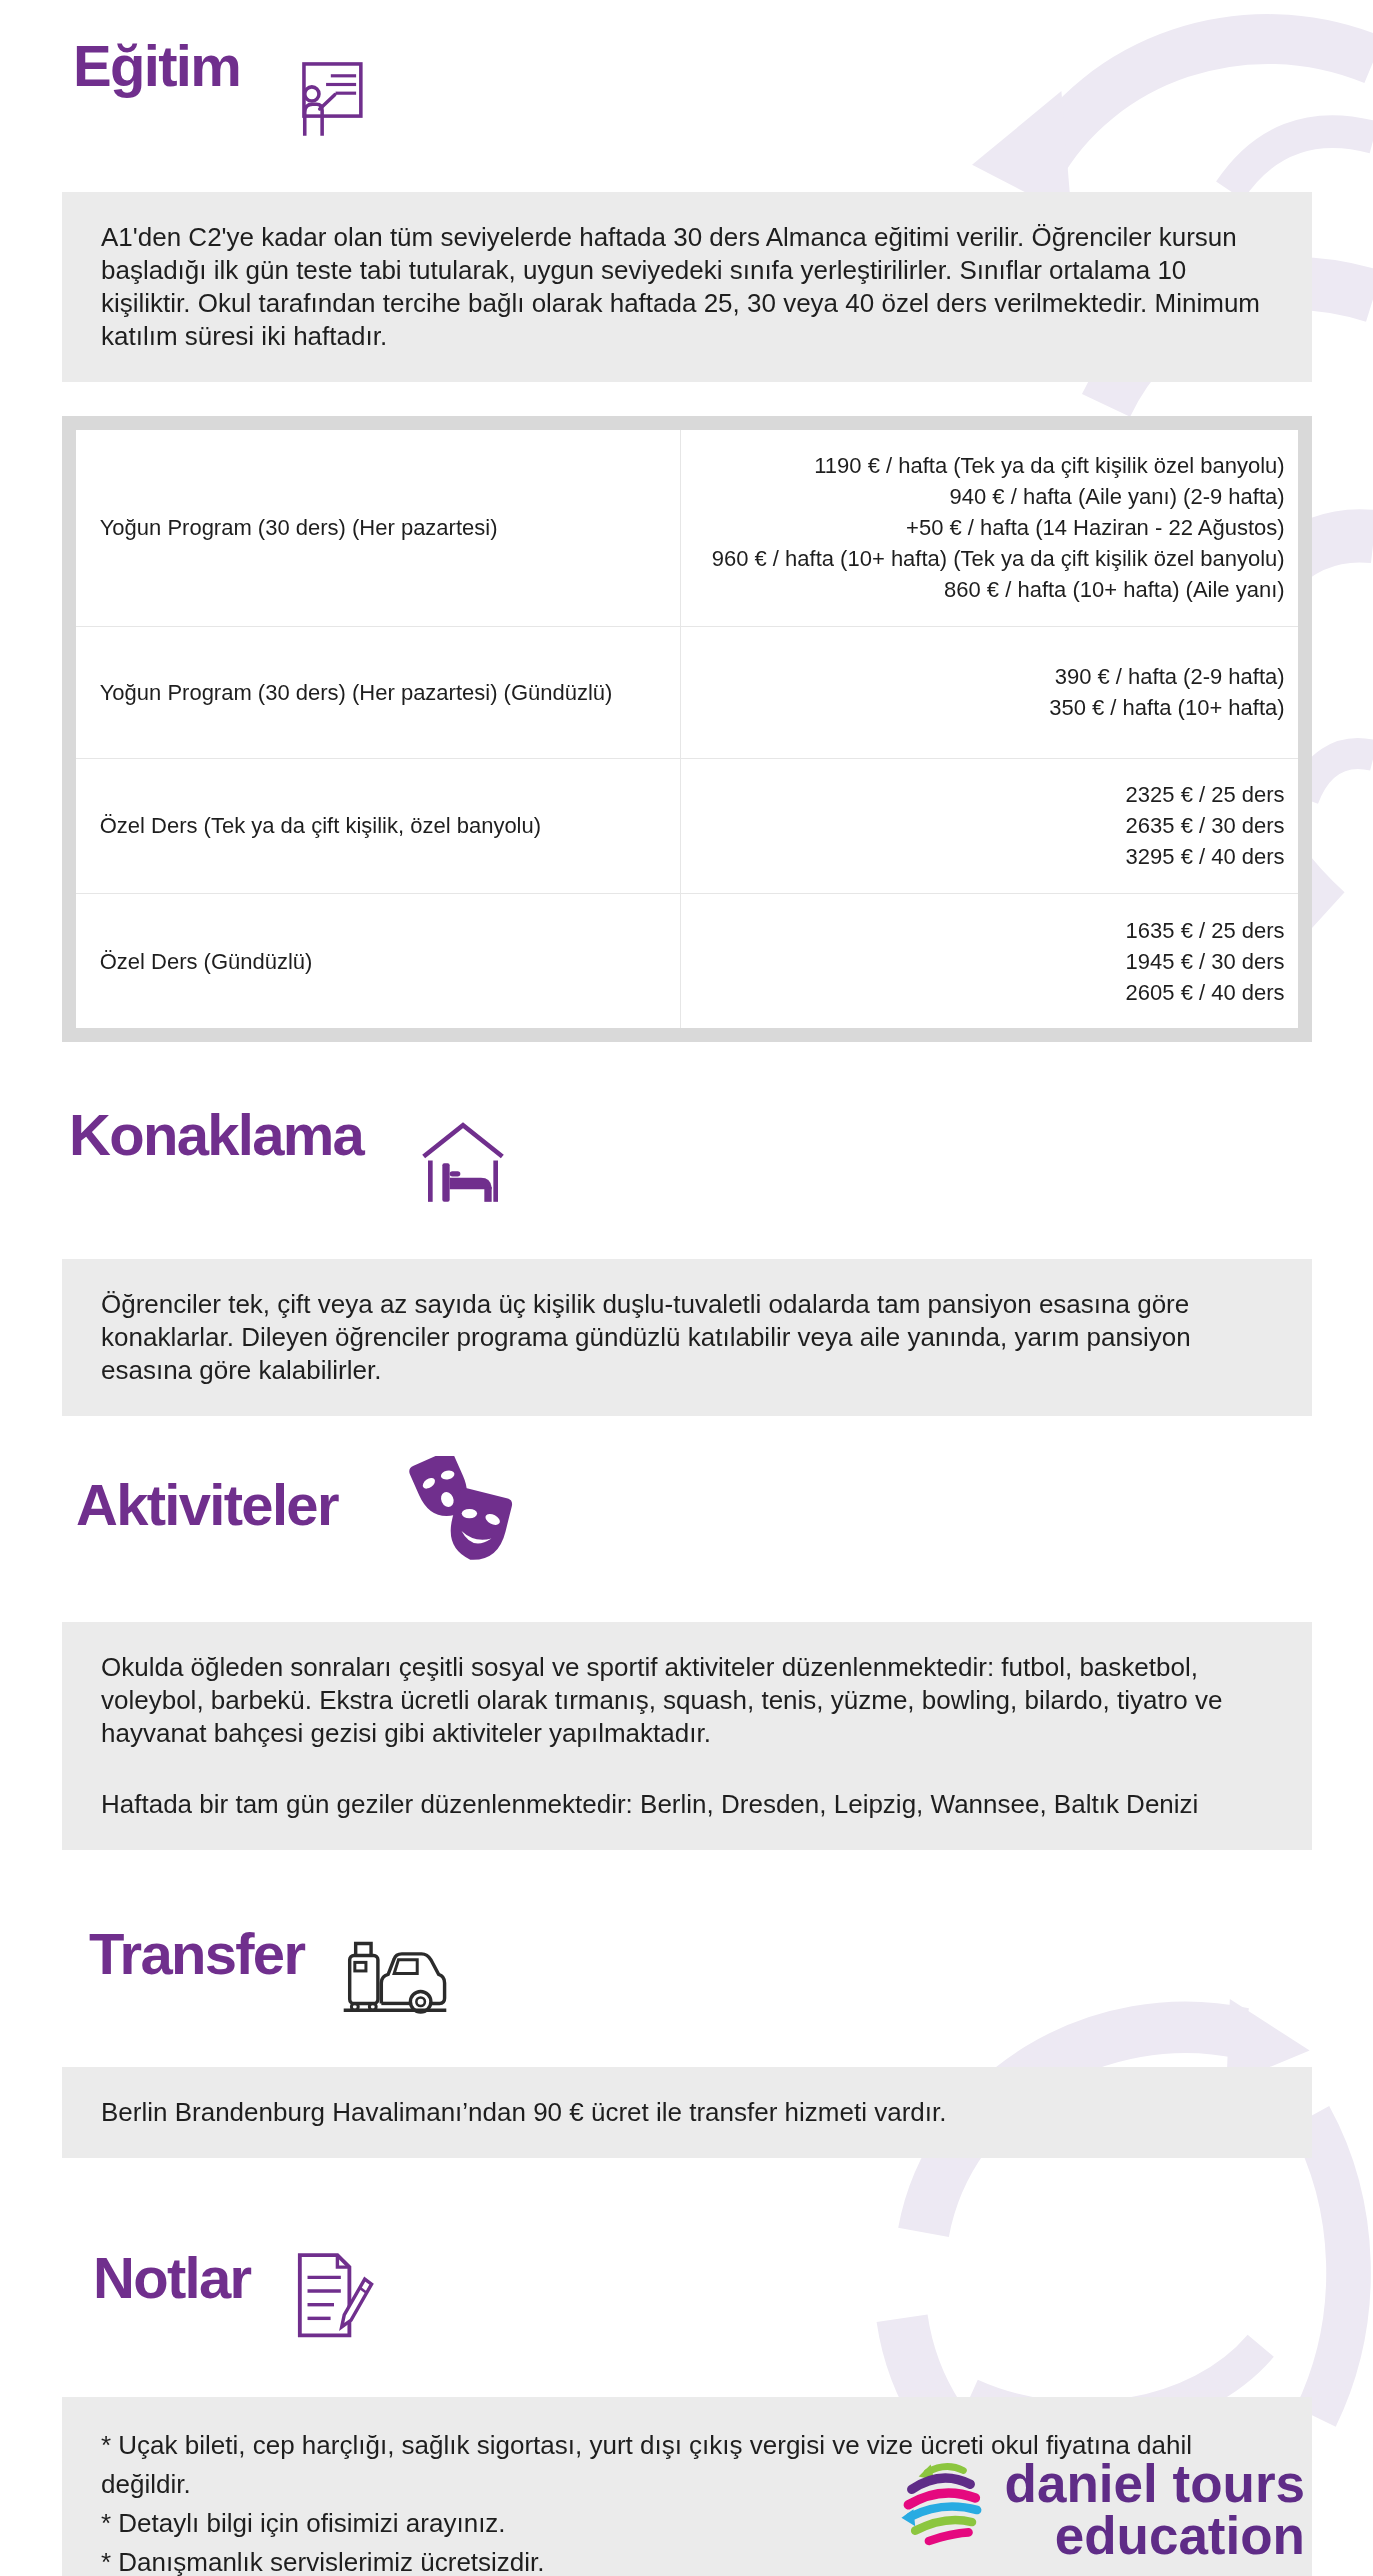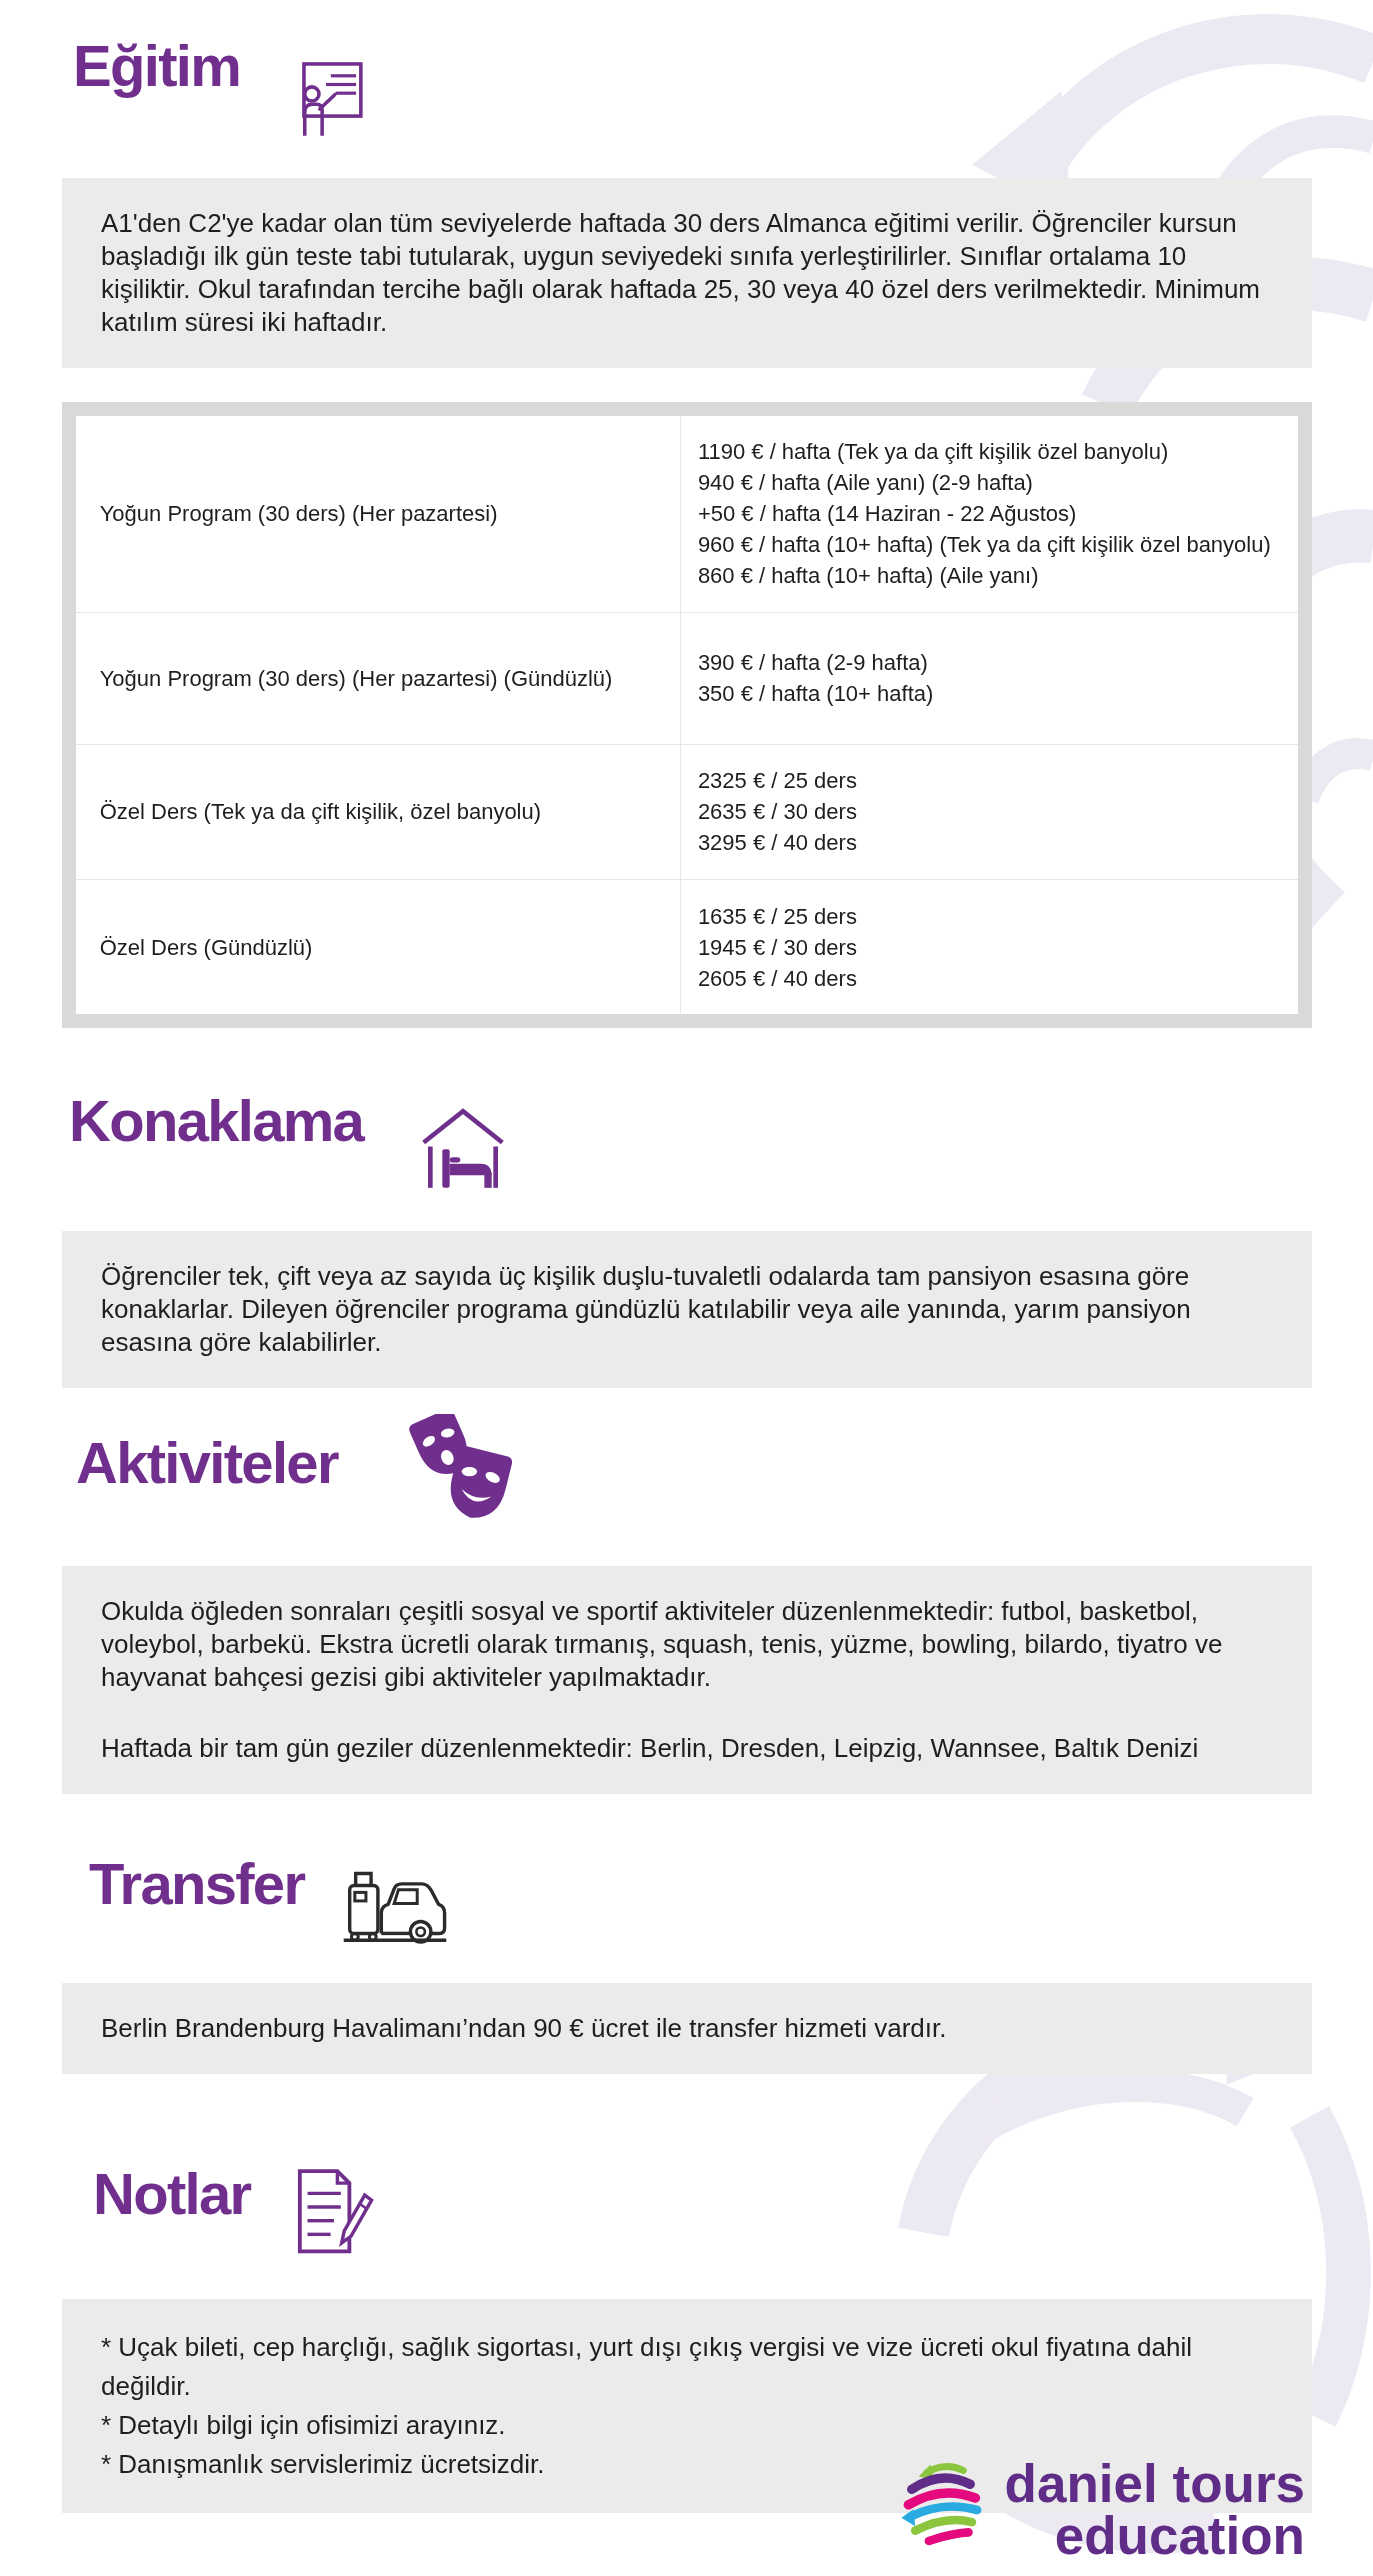--- a/index.html
+++ b/index.html
@@ -24,21 +24,21 @@
     margin:0;
     font-size:58px;
     font-weight:700;
     letter-spacing:-1.7px;
     color:#702f8d;
     line-height:1.05;
   }
   .h-icon{flex:0 0 auto;}
 
   .panel{
-    margin:0 62px;
+    margin:14px 62px;
     background:#ebebeb;
     padding:29px 39px;
     font-size:26px;
     line-height:33px;
     color:#1e1e1e;
   }
 
   
   .ptable{
     margin:34px 62px 0 62px;
@@ -58,20 +58,21 @@
   }
   .t-cell.left{
     width:49.5%;
     padding:20.6px 17px 20.6px 24px;
     border-right:1.7px solid #e6e6e6;
     min-height:129px;
   }
   .t-cell.right{
     width:50.5%;
     padding:20.6px 13.7px 20.6px 17px;
+    align-items:flex-end;
   }
 
   .spacer-sm{height:36px;}
 
   .act-par{margin:0;}
   .act-gap{height:38px;}
 
   .notes-line{margin:0;}
   .panel.notes{line-height:39px;}
 

